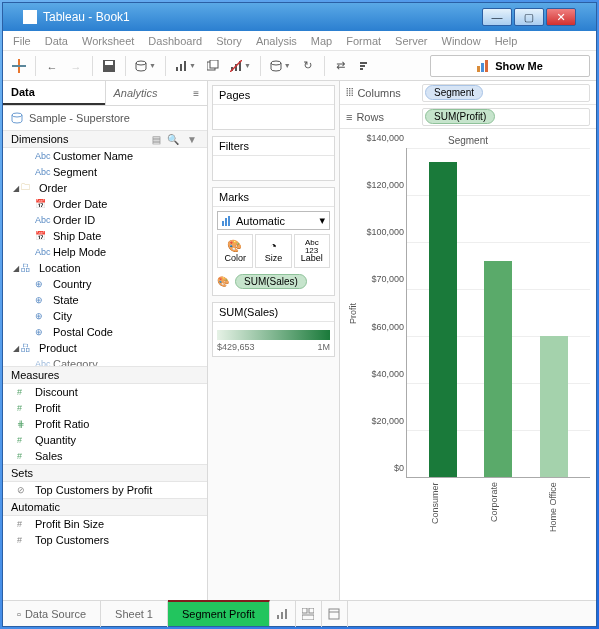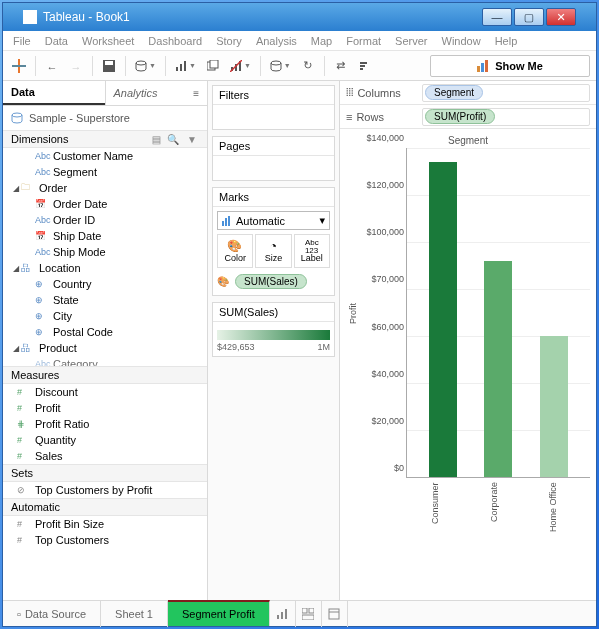--- a/index.html
+++ b/index.html
@@ -233,21 +233,21 @@
             <span>Order ID</span>
           </div>
         <div class="tree-row">
             <span class="ind" style="width:28px"></span>
             <span class="typeicon blue">📅</span>
             <span>Ship Date</span>
           </div>
         <div class="tree-row">
             <span class="ind" style="width:28px"></span>
             <span class="typeicon blue">Abc</span>
-            <span>Ship Mode</span>
+            <span>Help Mode</span>
           </div>
         <div class="tree-row">
             <span class="ind" style="width:4px"></span>
             <span class="tw">◢</span>
             <span class="typeicon hier">品</span>
             <span>Location</span>
           </div>
         <div class="tree-row">
             <span class="ind" style="width:28px"></span>
             <span class="typeicon globe">⊕</span>
@@ -332,25 +332,25 @@
         <div class="tree-row">
             <span class="ind" style="width:10px"></span>
             <span class="typeicon" style="color:#888">#</span>
             <span>Top Customers</span>
           </div>
       </div>
     </div>
 
     <div class="midpane">
       <div class="card">
+        <div class="card-hdr">Pages</div>
+        <div class="card-body" style="height:24px"></div>
+      </div>
+      <div class="card">
         <div class="card-hdr">Filters</div>
-        <div class="card-body" style="height:24px"></div>
-      </div>
-      <div class="card">
-        <div class="card-hdr">Pages</div>
         <div class="card-body" style="height:24px"></div>
       </div>
       <div class="card">
         <div class="card-hdr">Marks</div>
         <div class="card-body">
           <div class="marks-type">
             <svg width="10" height="10">
                 <rect x="0" y="5" width="2" height="5" fill="#4a90d9"></rect>
                 <rect x="3" y="2" width="2" height="8" fill="#4a90d9"></rect>
                 <rect x="6" y="0" width="2" height="10" fill="#4a90d9"></rect>

